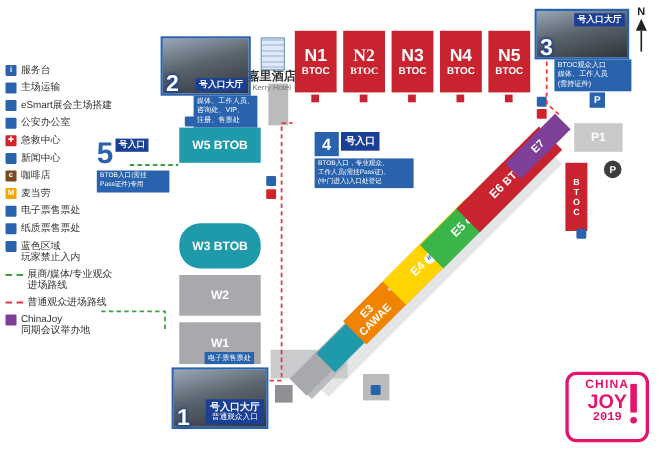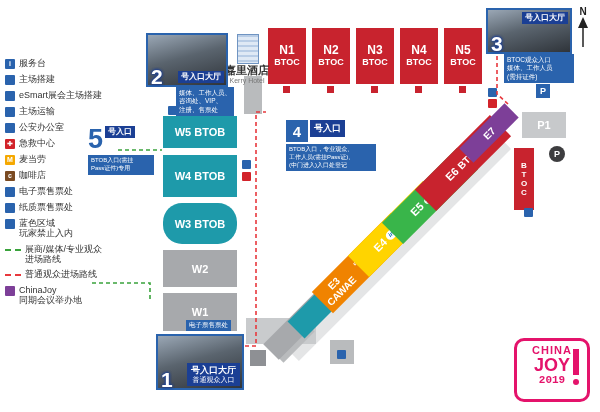--- a/index.html
+++ b/index.html
@@ -14,21 +14,21 @@
   .c-blue{background:#2a63ad}.c-red{background:#d2232a}.c-yellow{background:#f5a800}
   .c-brown{background:#7a4a21}.c-purple{background:#7d3f98}
   .sw-line{width:16px;height:0;border-top:2px dashed #3aa33c;margin:5px 4px 0 0;flex:0 0 auto;}
   .sw-line.red{border-top-color:#e8383d;}
   .lg-label{font-size:9px;color:#333;white-space:pre-line;line-height:1.15;}
 
   
   .hall{position:absolute;display:flex;flex-direction:column;align-items:center;justify-content:center;
         color:#fff;text-align:center;z-index:2;}
   .n-hall{width:38px;height:56px;background:#c8232e;}
-  .hid{font-weight:bold;font-size:12px;line-height:1.1;}
+  .hid{font-weight:bold;font-size:16px;line-height:1.1;}
   .hsub{font-weight:bold;font-size:9px;line-height:1.1;}
   .w-hall{width:74px;background:#1e9aaa;font-weight:bold;font-size:11px;}
   .w-gray{background:#a7a9ac;}
   .e-hall{flex-direction:row;gap:3px;transform:rotate(-45deg);}
   .e-sub{font-size:6px;font-weight:bold;line-height:1.1;}
   .intel{background:#fff;color:#0068b5;border-radius:6px;font-size:6px;font-style:italic;
          font-weight:bold;padding:0 3px;line-height:9px;}
   .vstrip{position:absolute;left:514px;top:148px;width:20px;height:62px;background:#c8232e;color:#fff;
           display:flex;align-items:center;justify-content:center;writing-mode:vertical-rl;
           text-orientation:upright;font-size:8px;font-weight:bold;z-index:2;}
@@ -102,45 +102,45 @@
 
   <div class="walkway"></div>
 
   <div class="legend">
     <div class="lg-item">
         <span class="sw c-blue">i</span>
         <span class="lg-label">服务台</span>
       </div>
     <div class="lg-item">
         <span class="sw c-blue"></span>
-        <span class="lg-label">主场搭建</span>
+        <span class="lg-label">主场运输</span>
       </div>
     <div class="lg-item">
         <span class="sw c-blue"></span>
         <span class="lg-label">eSmart展会主场搭建</span>
-      </div>
-    <div class="lg-item">
-        <span class="sw c-blue"></span>
-        <span class="lg-label">主场运输</span>
       </div>
     <div class="lg-item">
         <span class="sw c-blue"></span>
         <span class="lg-label">公安办公室</span>
       </div>
     <div class="lg-item">
         <span class="sw c-red">✚</span>
         <span class="lg-label">急救中心</span>
       </div>
     <div class="lg-item">
+        <span class="sw c-blue"></span>
+        <span class="lg-label">新闻中心</span>
+      </div>
+    <div class="lg-item">
+        <span class="sw c-brown">c</span>
+        <span class="lg-label">咖啡店</span>
+      </div>
+    <div class="lg-item">
         <span class="sw c-yellow">M</span>
         <span class="lg-label">麦当劳</span>
-      </div>
-    <div class="lg-item">
-        <span class="sw c-brown">c</span>
-        <span class="lg-label">咖啡店</span>
       </div>
     <div class="lg-item">
         <span class="sw c-blue"></span>
         <span class="lg-label">电子票售票处</span>
       </div>
     <div class="lg-item">
         <span class="sw c-blue"></span>
         <span class="lg-label">纸质票售票处</span>
       </div>
     <div class="lg-item">
@@ -161,21 +161,21 @@
         <span class="sw c-purple"></span>
         <span class="lg-label">ChinaJoy
 同期会议举办地</span>
       </div>
   </div>
 
   <div class="hall n-hall" style="left:268px;top:28px;">
     <span class="hid">N1</span>
     <span class="hsub">BTOC</span>
   </div>
-  <div class="hall n-hall" style="left:312px;top:28px;">
+  <div class="hall n-hall" style="left:312px;top:28px;font-family:Liberation Serif, serif;">
     <span class="hid">N2</span>
     <span class="hsub">BTOC</span>
   </div>
   <div class="hall n-hall" style="left:356px;top:28px;">
     <span class="hid">N3</span>
     <span class="hsub">BTOC</span>
   </div>
   <div class="hall n-hall" style="left:400px;top:28px;">
     <span class="hid">N4</span>
     <span class="hsub">BTOC</span>
@@ -185,23 +185,20 @@
     <span class="hsub">BTOC</span>
   </div>
   <div class="conn" style="left:283px;top:86px;"></div>
   <div class="conn" style="left:327px;top:86px;"></div>
   <div class="conn" style="left:371px;top:86px;"></div>
   <div class="conn" style="left:415px;top:86px;"></div>
   <div class="conn" style="left:459px;top:86px;"></div>
 
   <div class="hall w-hall" style="left:163px;top:116px;height:32px;">
       <span>W5 BTOB</span>
-    </div>
-  <div class="hall w-hall" style="left:163px;top:155px;height:42px;">
-      <span>W4 BTOB</span>
     </div>
   <div class="hall w-hall" style="left:163px;top:203px;height:41px;border-radius:19px;">
       <span>W3 BTOB</span>
     </div>
   <div class="hall w-hall w-gray" style="left:163px;top:250px;height:37px;">
       <span>W2</span>
     </div>
   <div class="hall w-hall w-gray" style="left:163px;top:293px;height:38px;">
       <span>W1</span>
     </div>

